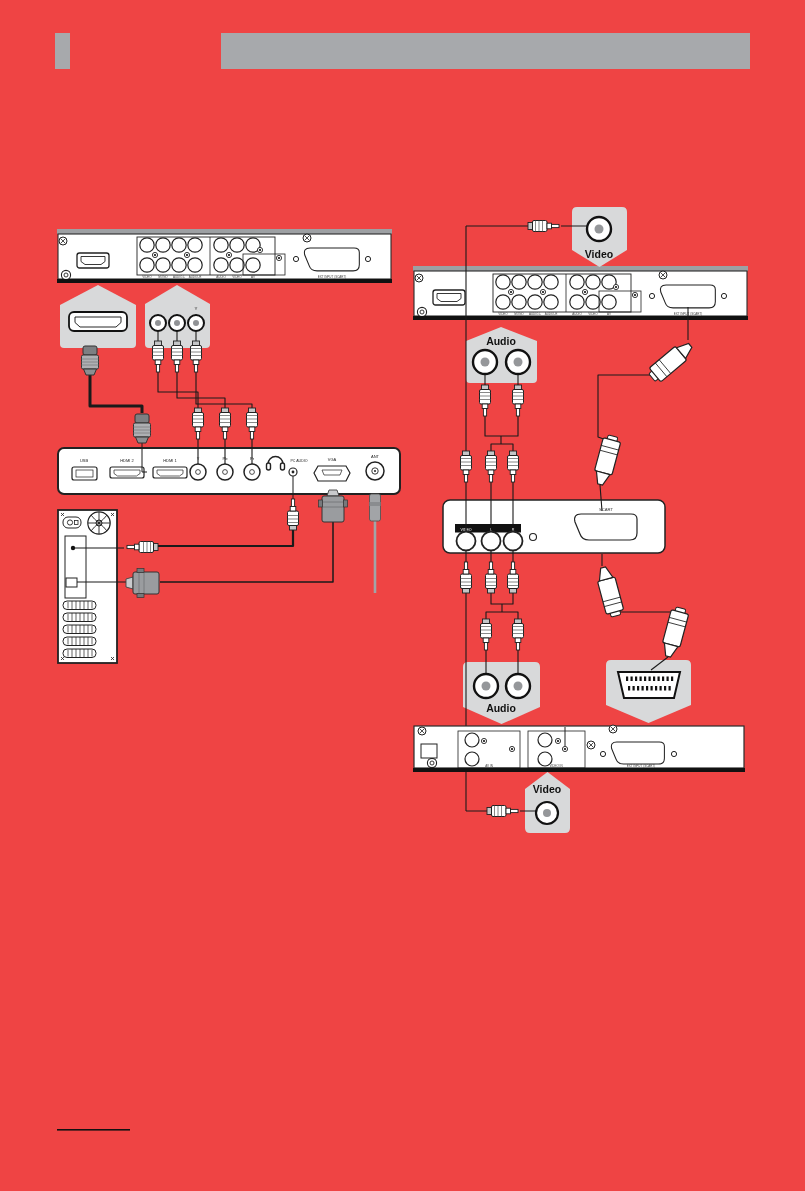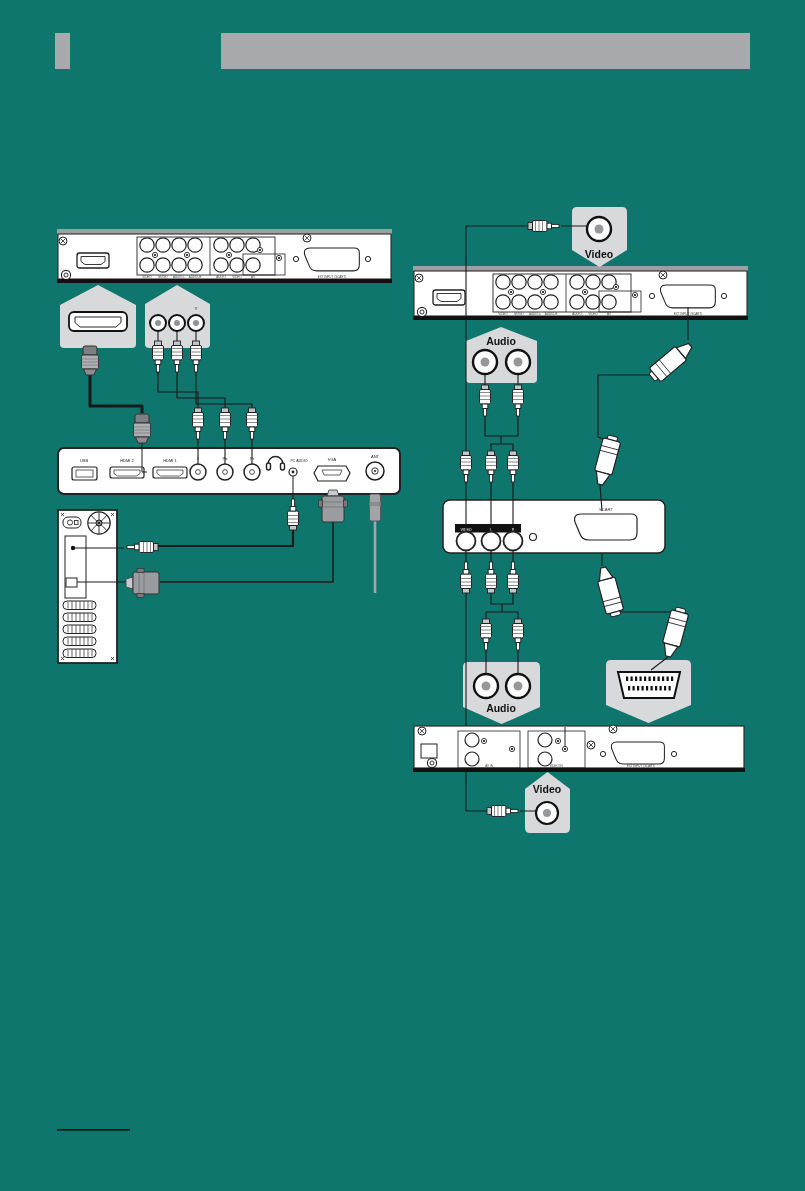--- a/index.html
+++ b/index.html
@@ -1,16 +1,16 @@
 <!DOCTYPE html>
 <html><head>
 <meta charset="utf-8">
 <style>
   html,body{margin:0;padding:0;background:#ffffff;}
-  .page{position:relative;width:805px;height:1191px;background:#0f766e;overflow:hidden;
+  .page{position:relative;width:805px;height:1191px;background:#ef4444;overflow:hidden;
         font-family:"Liberation Sans",sans-serif;}
   svg{position:absolute;left:0;top:0;}
   .t-big{font-family:"Liberation Sans",sans-serif;font-weight:bold;font-size:10.5px;fill:#111;text-anchor:middle;}
   .t-port{font-family:"Liberation Sans",sans-serif;font-size:4px;fill:#222;text-anchor:middle;}
   .t-tiny{font-family:"Liberation Sans",sans-serif;font-size:3px;fill:#444;text-anchor:middle;}
   .t-strip{font-family:"Liberation Sans",sans-serif;font-size:3.6px;fill:#fff;text-anchor:middle;}
   .t-scart{font-family:"Liberation Sans",sans-serif;font-size:4.2px;fill:#333;text-anchor:middle;}
   .t-y{font-family:"Liberation Sans",sans-serif;font-size:4.4px;fill:#222;text-anchor:middle;}
 </style>
 </head>

